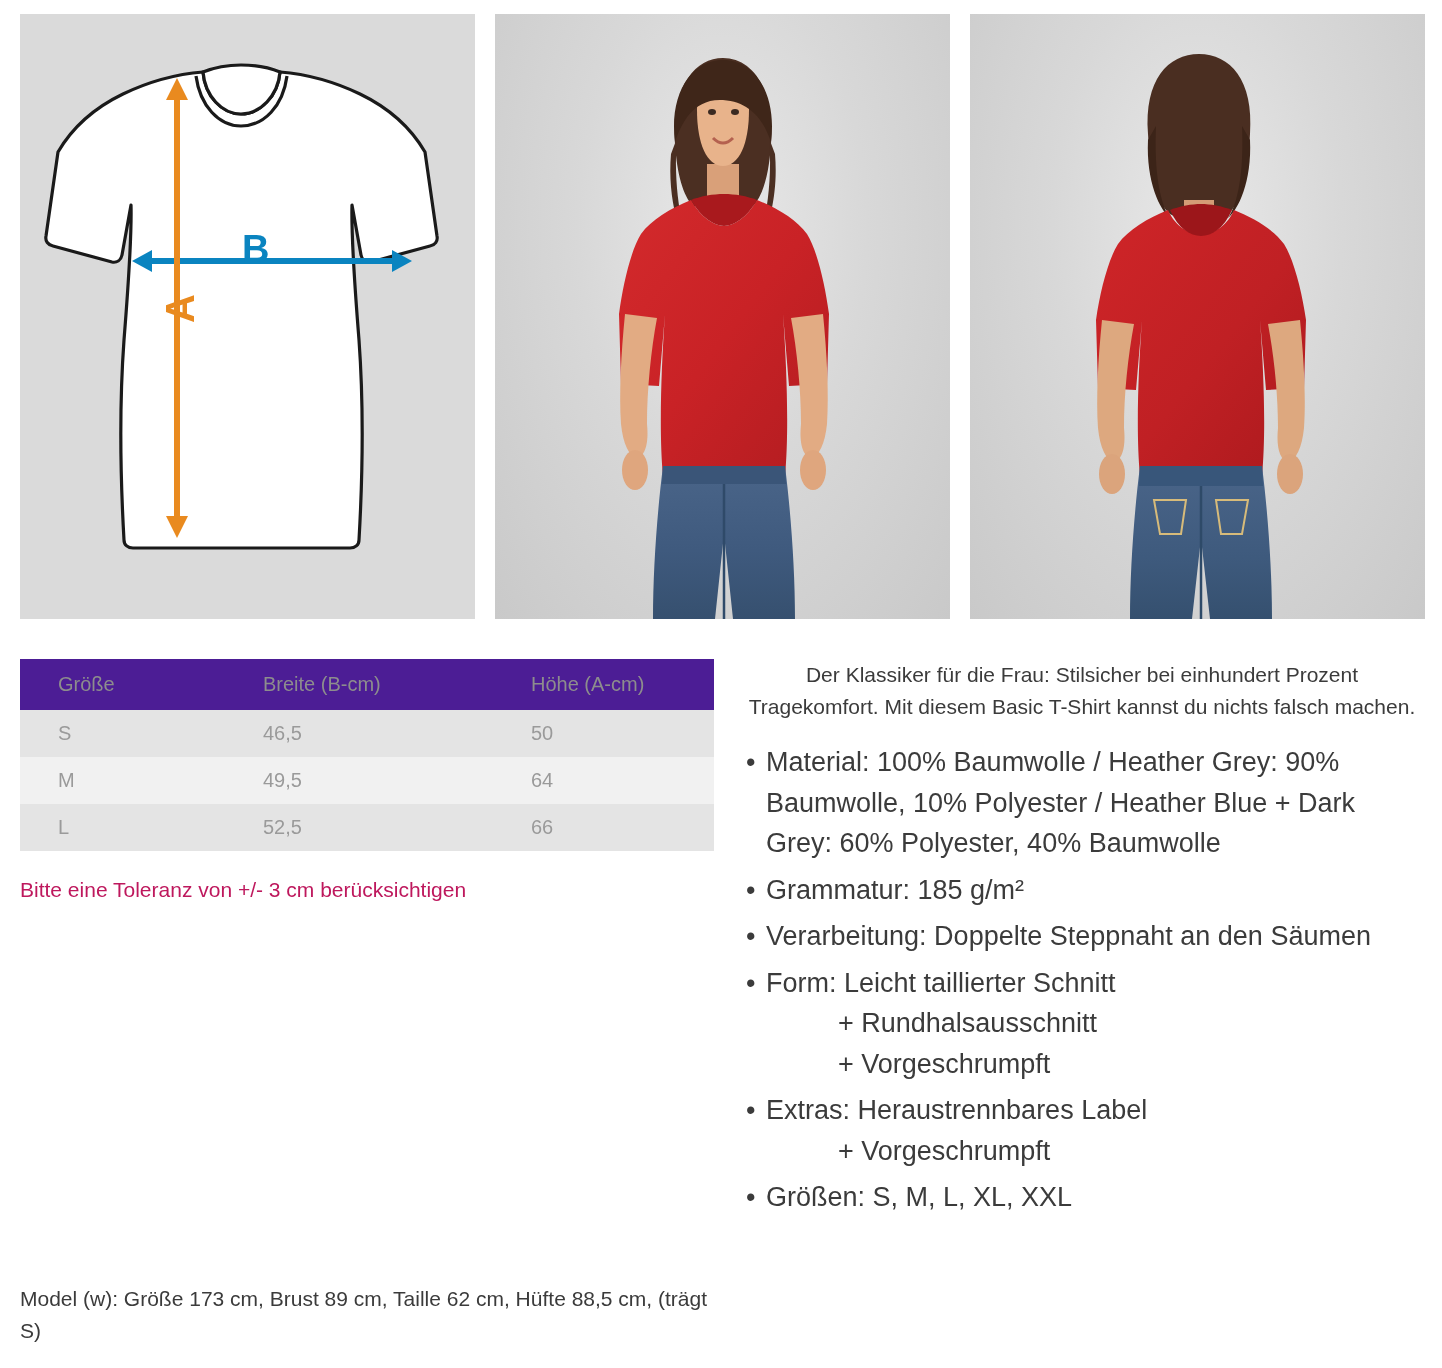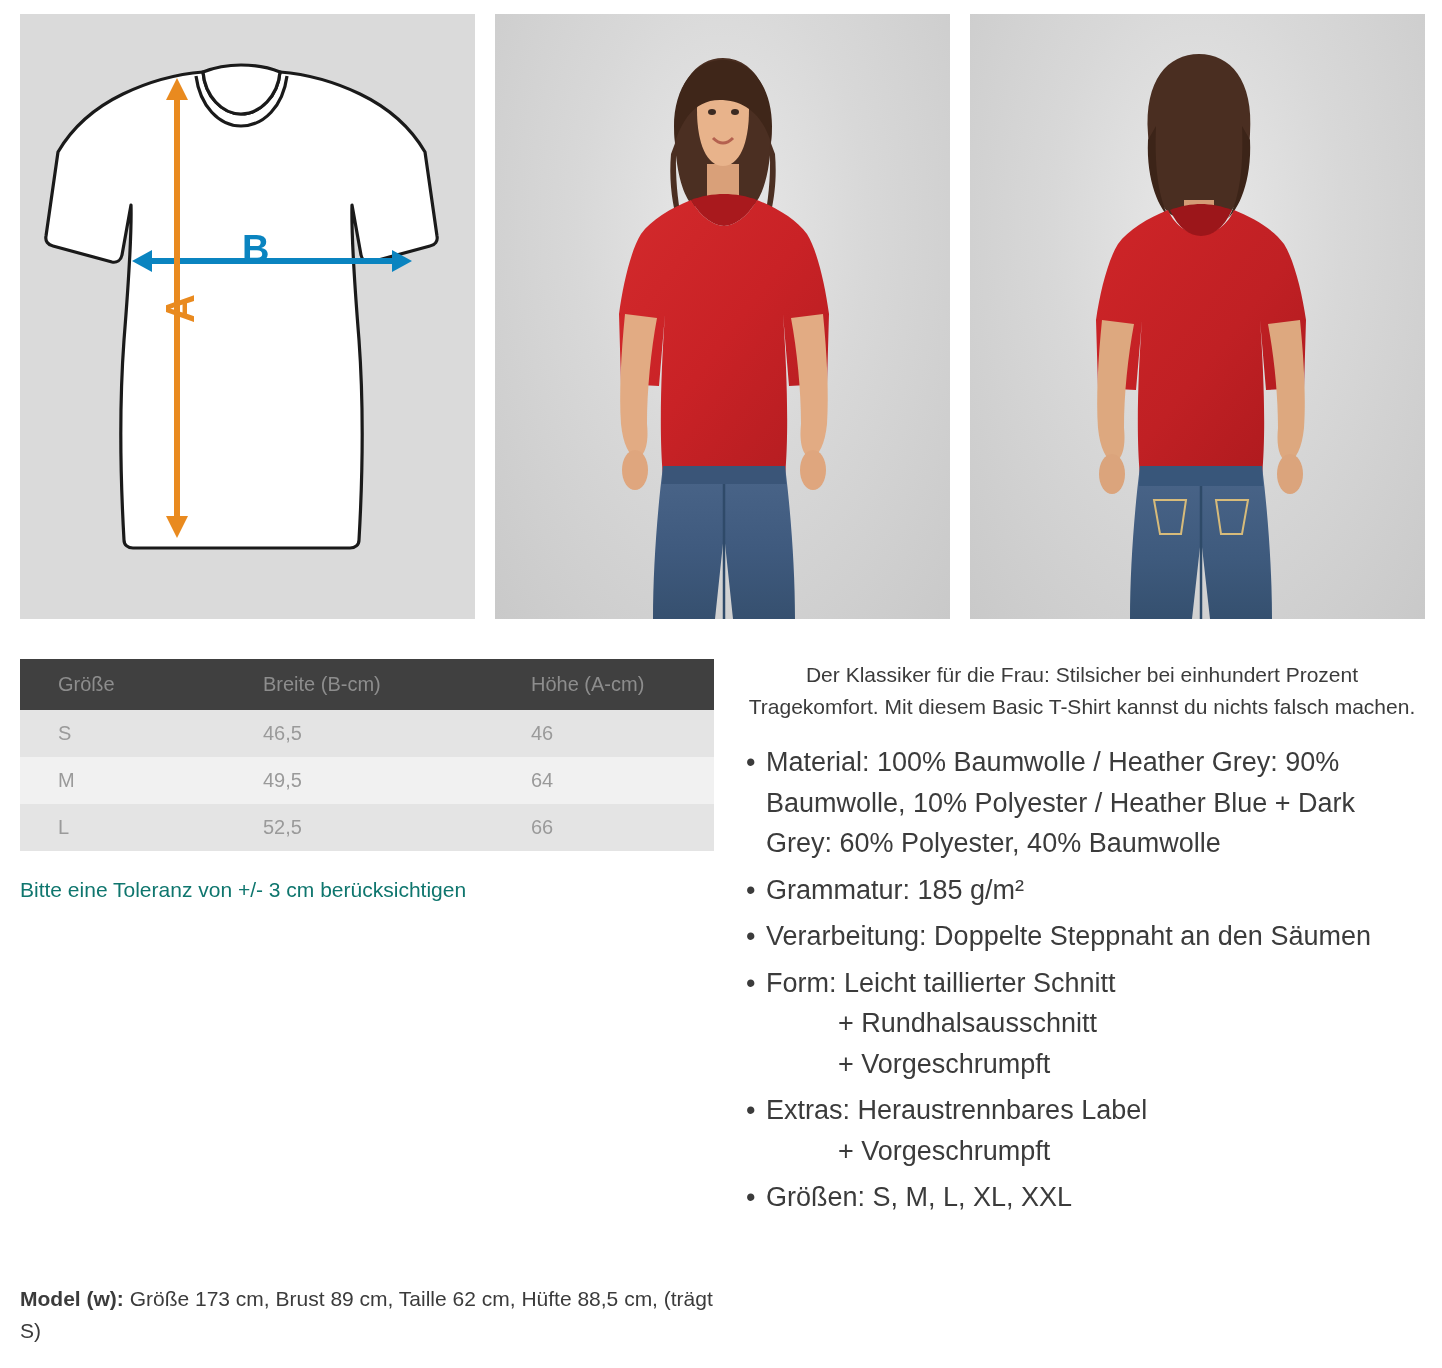--- a/index.html
+++ b/index.html
@@ -95,53 +95,53 @@
   table.size-table {
     border-collapse: collapse;
     width: 694px;
     font-size: 20px;
     color: #8d8d8d;
   }
   table.size-table th {
     font-weight: normal;
     text-align: left;
     padding: 14px 0 14px 38px;
-    background: #404040;
+    background: #4c1d95;
     color: #8d8d8d;
   }
   table.size-table td {
     padding: 12px 0 12px 38px;
     color: #9a9a9a;
   }
   table.size-table tbody tr:nth-child(odd) td {
     background: #e4e4e4;
   }
   table.size-table tbody tr:nth-child(even) td {
     background: #f1f1f1;
   }
   table.size-table col.c1 { width: 205px; }
   table.size-table col.c2 { width: 268px; }
   table.size-table col.c3 { width: auto; }
 
   .tolerance {
     margin-top: 27px;
     font-size: 21px;
-    color: #0f766e;
+    color: #be185d;
   }
 
   .model-note {
     position: absolute;
     left: 20px;
     bottom: 22px;
     width: 700px;
     font-size: 21px;
     line-height: 1.5;
     color: #3b3b3b;
   }
-  .model-note b { font-weight: bold; text-align: right; }
+  .model-note b { font-weight: normal; text-align: right; }
 
   
   .intro {
     font-size: 21px;
     line-height: 1.5;
     margin: 0 0 20px 0;
     color: #3b3b3b;
     text-align: center;
   }
   ul.features {
@@ -308,21 +308,21 @@
         <tr>
           <th>Größe</th>
           <th>Breite (B-cm)</th>
           <th>Höhe (A-cm)</th>
         </tr>
       </thead>
       <tbody>
         <tr>
           <td>S</td>
           <td>46,5</td>
-          <td>46</td>
+          <td>50</td>
         </tr>
         <tr>
           <td>M</td>
           <td>49,5</td>
           <td>64</td>
         </tr>
         <tr>
           <td>L</td>
           <td>52,5</td>
           <td>66</td>

